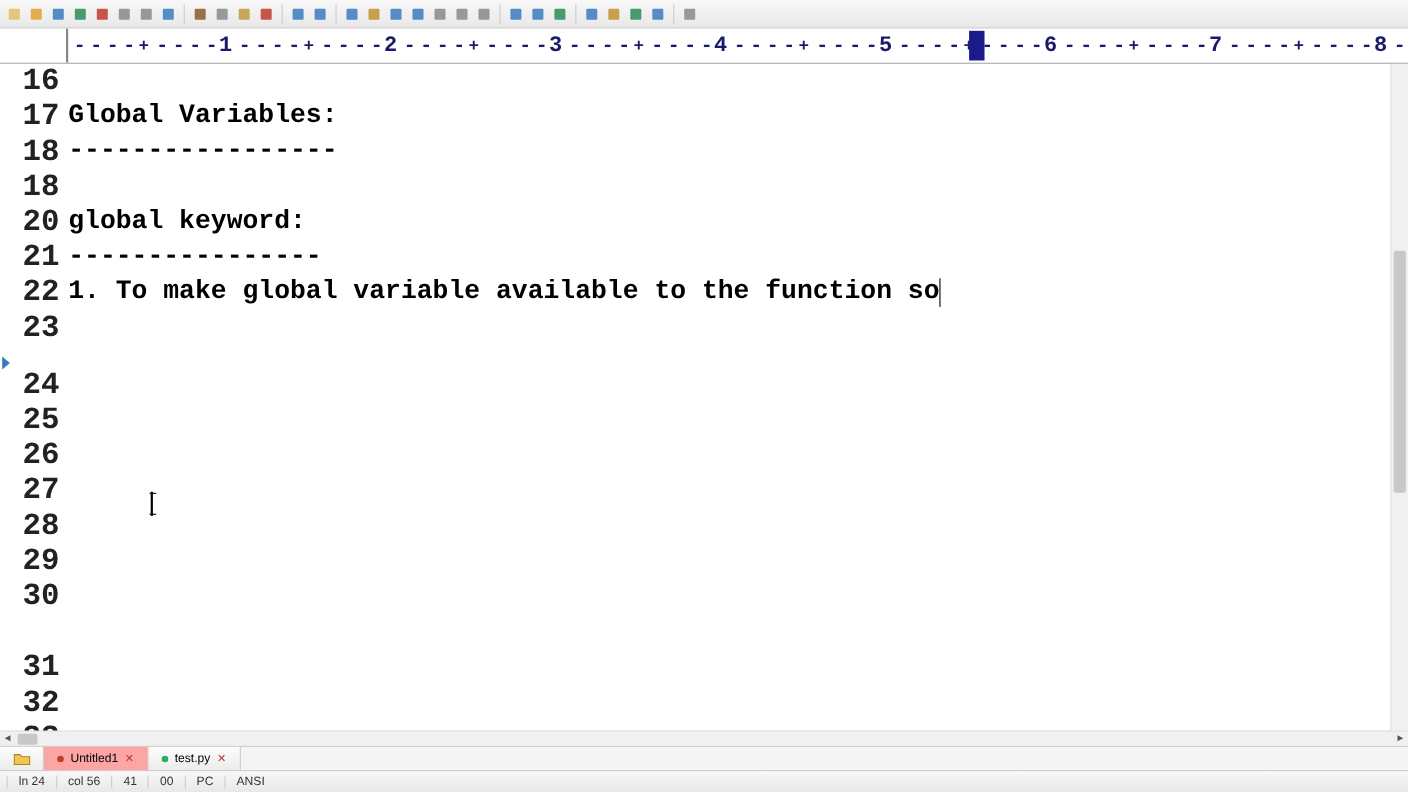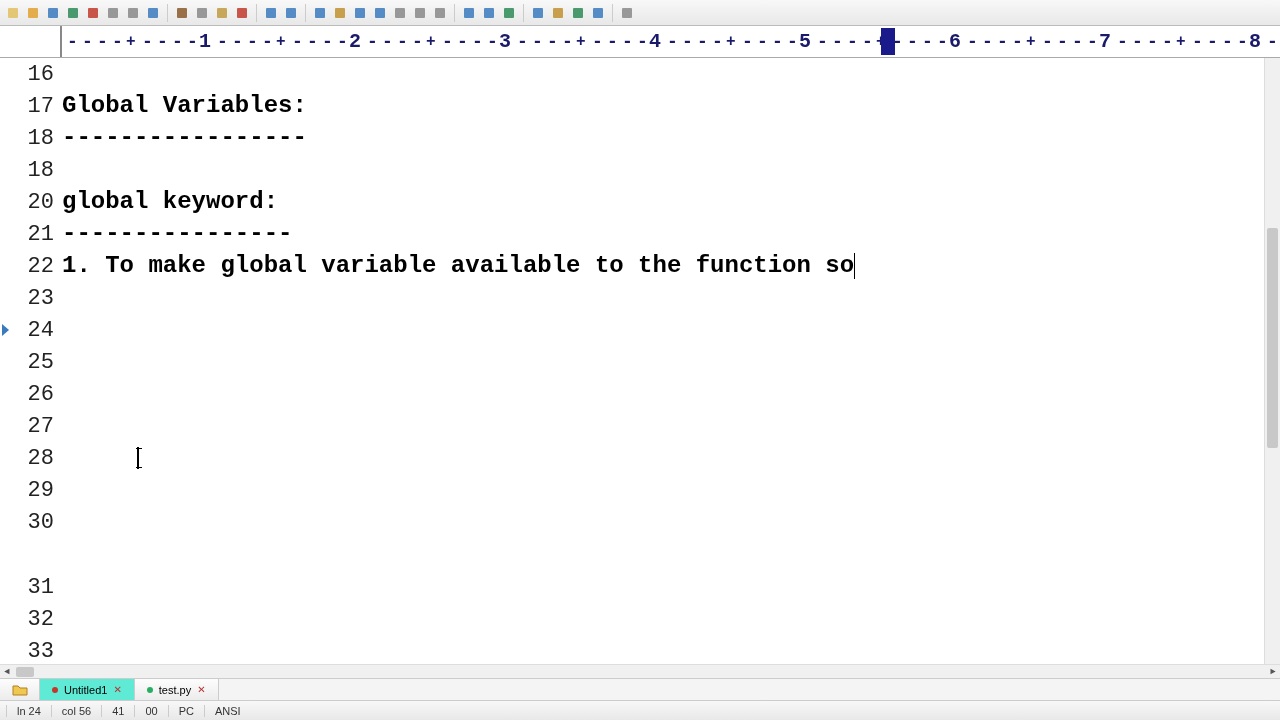--- a/index.html
+++ b/index.html
@@ -59,21 +59,21 @@
   background:#1a1a8a; transform:translateX(-50%);
 }
 .ruler-left-border {
   position:absolute; left:60px; top:0; bottom:0; width:2px; background:#888;
 }
 .editor-area {
   flex:1; display:flex; position:relative; overflow:hidden;
 }
 .gutter {
   width:62px; background:#fff; text-align:right;
-  font-size:22px; font-weight:normal; color:#222;
+  font-size:28px; font-weight:bold; color:#222;
   padding-right:8px;
 }
 .editor {
   flex:1; font-size:24px; font-weight:bold; color:#000;
   line-height:32px; padding-left:0;
   position:relative;
 }
 .line { height:32px; display:flex; align-items:center; }
 .text-cursor {
   display:inline-block; width:1px; height:26px;
@@ -118,21 +118,21 @@
   border-right:1px solid #ccc;
   background:linear-gradient(#fdfdfd,#ececec);
 }
 .tab {
   display:flex; align-items:center; gap:6px;
   padding:0 12px; border-right:1px solid #ccc;
   font-family:"Segoe UI",Tahoma,sans-serif; font-size:11px;
   background:linear-gradient(#fdfdfd,#ececec);
   cursor:pointer;
 }
-.tab.active { background:#5eead4; }
+.tab.active { background:#fca5a5; }
 .tab-dot { width:6px; height:6px; border-radius:50%; }
 .tab-dot.red { background:#c0392b; }
 .tab-dot.green { background:#27ae60; }
 .tab-close { font-size:10px; color:#b33; cursor:pointer; }
 .statusbar {
   height:20px; background:linear-gradient(#f8f8f8,#e8e8e8);
   border-top:1px solid #ccc;
   display:flex; align-items:center;
   font-family:"Segoe UI",Tahoma,sans-serif; font-size:11px; color:#333;
   padding:0 6px;
@@ -388,21 +388,21 @@
 <div class="editor-area">
   <div class="gutter" id="gutter">
       <div class="line" style="justify-content: flex-end;">16</div>
       <div class="line" style="justify-content: flex-end;">17</div>
       <div class="line" style="justify-content: flex-end;">18</div>
       <div class="line" style="justify-content: flex-end;">18</div>
       <div class="line" style="justify-content: flex-end;">20</div>
       <div class="line" style="justify-content: flex-end;">21</div>
       <div class="line" style="justify-content: flex-end;">22</div>
       <div class="line" style="justify-content: flex-end;">23</div>
-      <div class="line" style="justify-content: flex-end;">24</div>
+      <div class="line" style="justify-content: flex-end; margin-top: 20px;">24</div>
       <div class="line" style="justify-content: flex-end;">25</div>
       <div class="line" style="justify-content: flex-end;">26</div>
       <div class="line" style="justify-content: flex-end;">27</div>
       <div class="line" style="justify-content: flex-end;">28</div>
       <div class="line" style="justify-content: flex-end;">29</div>
       <div class="line" style="justify-content: flex-end;">30</div>
       <div class="line" style="justify-content: flex-end; margin-top: 33px;">31</div>
       <div class="line" style="justify-content: flex-end;">32</div>
       <div class="line" style="justify-content: flex-end;">33</div>
       <div class="line" style="justify-content: flex-end;">34</div>

